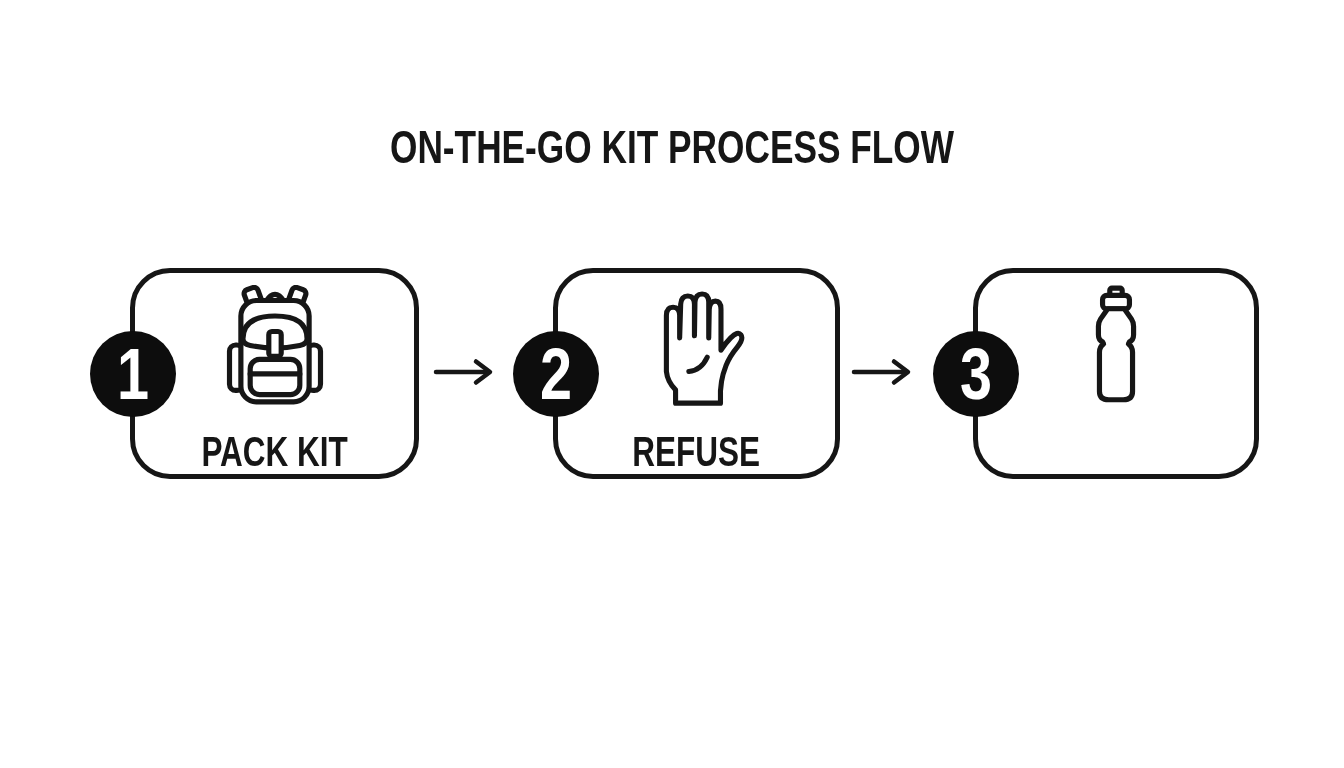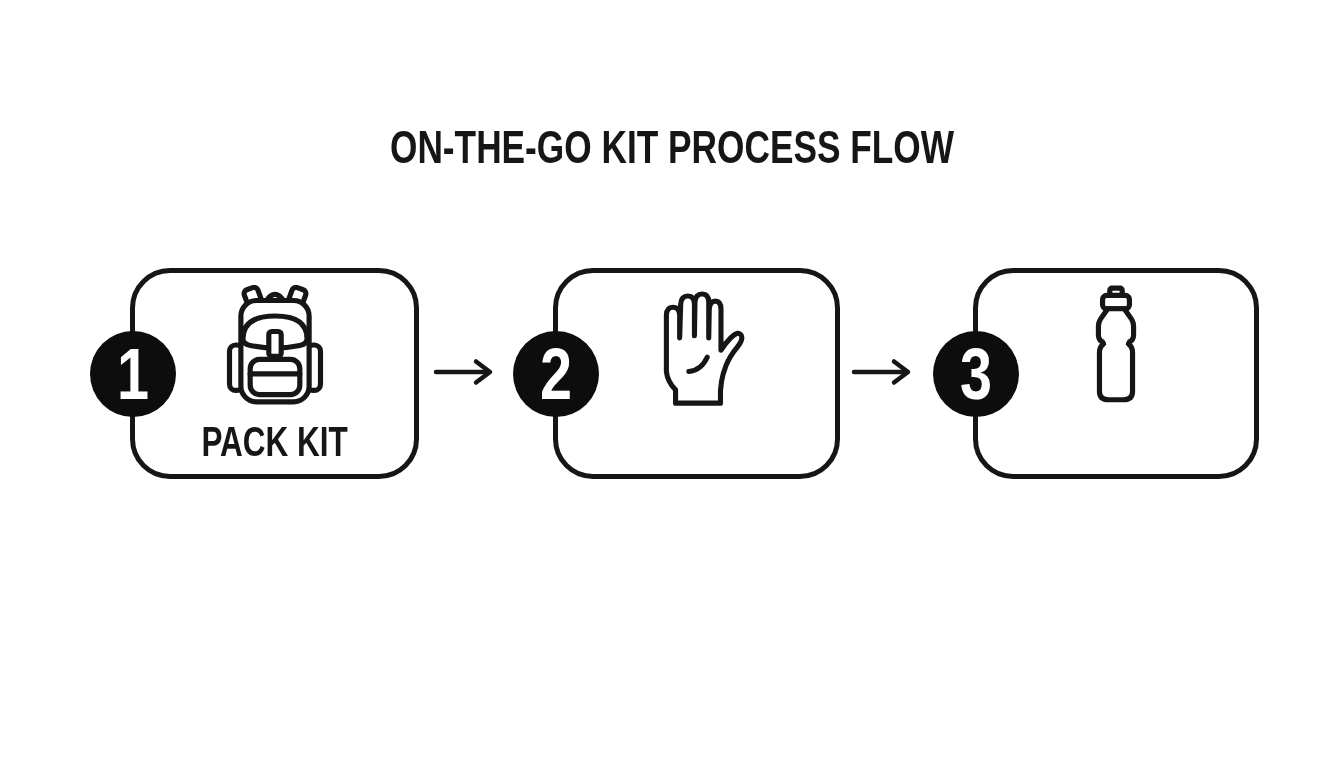--- a/index.html
+++ b/index.html
@@ -71,21 +71,21 @@
     transform: scaleX(0.8);
   }
   .icon-wrap {
     height: 126px;
     margin-top: 10px;
     display: flex;
     align-items: center;
     justify-content: center;
   }
   .step-label {
-    margin-top: 12px;
+    margin-top: 22px;
     font-size: 42px;
     font-weight: 700;
     line-height: 1;
     color: #161616;
   }
   .flow-arrow {
     position: absolute;
     top: 358px;
   }
   .arrow-1 { left: 433px; }
@@ -140,20 +140,23 @@
   <div class="step-box step-2">
     <div class="badge">
       <span class="badge-num">2</span>
     </div>
     <div class="icon-wrap">
       <svg width="100" height="124" viewBox="0 0 98 120" class="stroke" stroke-width="5">
         <path class="fillw" d="M 28 116 L 28 103 Q 20 95 19 85 L 19 57 L 19 30 Q 19 22 25.5 22 Q 32 22 32 30 L 32 52 L 33 19 Q 33.5 11 40 11 Q 46.5 11 46.5 19 L 46.5 50 L 47 17 Q 47.5 9 54 9 Q 60.5 9 60.5 17 L 60.5 52 L 61 24 Q 61.5 16 67 16 Q 72.5 16 72.5 24 L 72.5 64 Q 77 57 82 52 Q 89 45 92 49 Q 95 53 88.5 61 Q 81 70 77.5 79 Q 74 88 73 95 L 72 104 L 72 116 Z"></path>
         <path d="M 41 85 Q 53 84 59 71"></path>
       </svg>
     </div>
+    <div class="step-label">
+      <span class="condense">REFUSE</span>
+    </div>
   </div>
 
   <div class="flow-arrow arrow-2">
     <svg width="64" height="28" viewBox="0 0 64 28" class="stroke" stroke-width="4.5">
       <path d="M 3 14 L 55 14"></path>
       <path d="M 43 3.5 L 57 14 L 43 24.5"></path>
     </svg>
   </div>
 
   <div class="step-box step-3">

